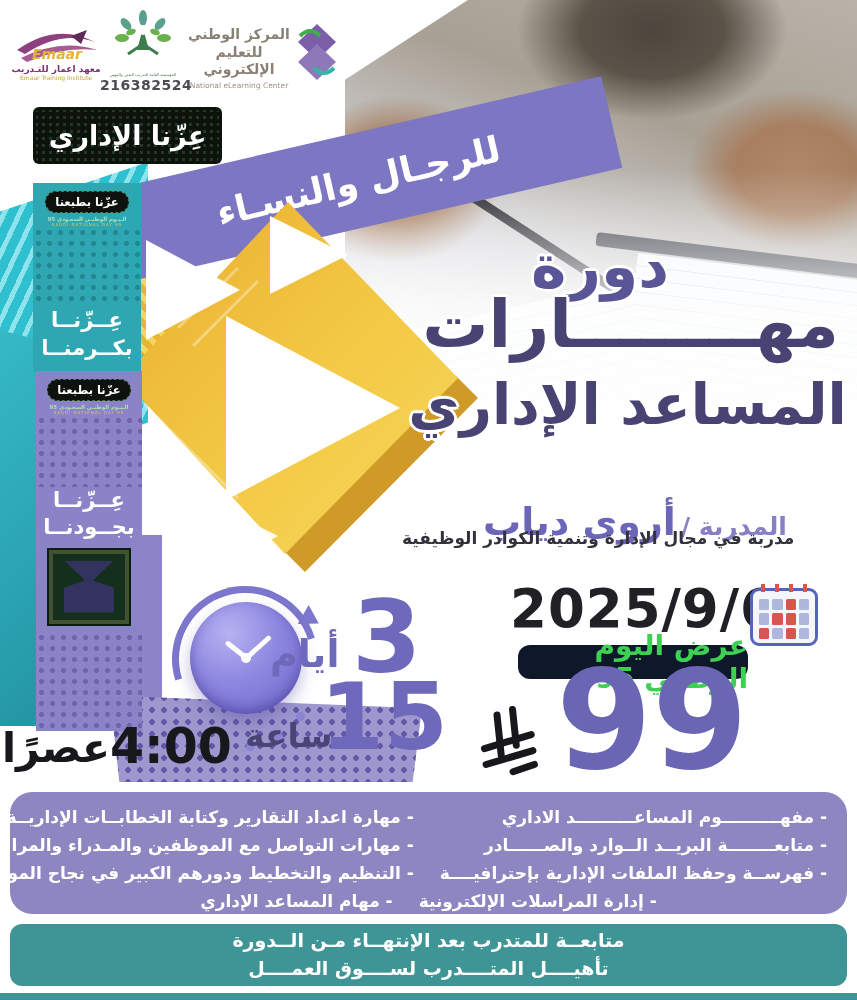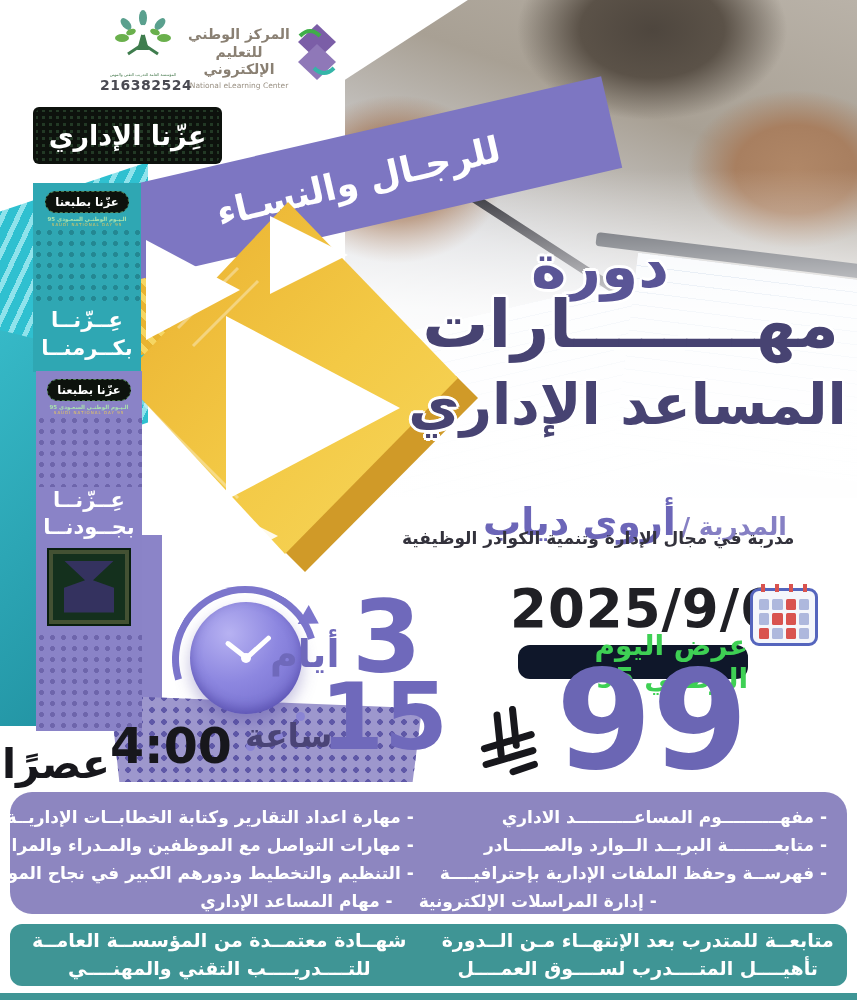--- a/index.html
+++ b/index.html
@@ -133,21 +133,21 @@
   .clock .hour{left:76px;top:48px;width:5px;height:26px;transform:rotate(-52deg);}
   .clock .minute{left:76px;top:42px;width:5px;height:32px;transform:rotate(48deg);}
   .clock .pin{position:absolute;left:73px;top:69px;width:10px;height:10px;border-radius:50%;background:#fff;}
 
   .num{color:#6f69bb;font-weight:bold;position:absolute;z-index:6;line-height:1;}
   .d3n{left:352px;top:588px;font-size:100px;}
   .dayw{left:270px;top:632px;font-size:38px;color:#6f69bb;font-weight:bold;position:absolute;z-index:6;}
   .h15{left:320px;top:672px;font-size:92px;}
   .hourw{left:245px;top:716px;font-size:33px;color:#4a4476;font-weight:bold;position:absolute;z-index:6;}
   .time4{position:absolute;left:110px;top:718px;font-size:49px;font-weight:bold;color:#17171c;z-index:6;}
-  .timew{position:absolute;left:2px;top:724px;font-size:41px;font-weight:bold;color:#17171c;z-index:6;margin-top:16px;}
+  .timew{position:absolute;left:2px;top:724px;font-size:41px;font-weight:bold;color:#17171c;z-index:6;}
 
   
   .topics{position:absolute;left:10px;top:792px;width:837px;height:122px;z-index:6;
     background:#8d86c0;border-radius:22px;color:#fff;direction:rtl;
     display:flex;flex-direction:column;padding:11px 20px 6px;}
   .topics .cols{display:flex;gap:26px;}
   .topics .col{flex:1;}
   .topics .col div{font-size:17px;font-weight:bold;line-height:28px;white-space:nowrap;}
   .topics .brow{display:flex;justify-content:center;gap:26px;font-size:17px;font-weight:bold;line-height:28px;}
 
@@ -198,20 +198,30 @@
         <line x1="55" y1="275" x2="130" y2="350"></line>
       <line x1="60" y1="130" x2="120" y2="70"></line>
         <line x1="75" y1="148" x2="140" y2="83"></line>
     </g>
     <polygon points="108,118 108,302 282,210" fill="#ffffff"></polygon>
     <polygon points="28,42 28,142 122,92" fill="#ffffff"></polygon>
     <polygon points="152,18 152,96 230,57" fill="#ffffff"></polygon>
     <polygon points="96,306 96,372 160,338" fill="#ffffff" opacity="0.9"></polygon>
   </svg>
 
+  <div class="emaar">
+    <svg width="90" height="46" viewBox="0 0 90 46">
+      <path d="M6 30 Q45 2 84 22 Q50 10 14 34 Z" fill="#8e3f7e"></path>
+      <path d="M10 38 Q50 18 86 30 Q52 26 16 42 Z" fill="#a85a93"></path>
+      <polygon points="60,16 76,10 70,24" fill="#5e2a56"></polygon>
+    </svg>
+    <div class="brand">Emaar</div>
+    <div class="ar">معهد اعمار للتـدريب</div>
+    <div class="en">Emaar Training Institute</div>
+  </div>
 
   <div class="tvtc">
     <svg width="58" height="58" viewBox="0 0 58 58">
       <g fill="#5aa08e">
         <ellipse cx="29" cy="8" rx="4" ry="8"></ellipse>
           <ellipse cx="12" cy="14" rx="4" ry="7" transform="rotate(-40 12 14)"></ellipse>
         <ellipse cx="46" cy="14" rx="4" ry="7" transform="rotate(40 46 14)"></ellipse>
       </g>
       <g fill="#6ab04c">
         <ellipse cx="8" cy="28" rx="7" ry="4"></ellipse>
@@ -342,20 +352,16 @@
       <span>- إدارة المراسلات الإلكترونية</span>
       <span>- مهام المساعد الإداري</span>
     </div>
   </div>
 
   <div class="footerbar">
     <div class="half">
       <div>متابعــة للمتدرب بعد الإنتهــاء مـن الــدورة</div>
       <div>تأهيــــل المتــــدرب لســــوق العمــــل</div>
     </div>
-    <div class="half">
-      <div>شهــادة معتمــدة من المؤسســة العامــة</div>
-      <div>للتــــدريــــب التقني والمهنــــي</div>
-    </div>
   </div>
   <div class="bottom-strip"></div>
 
 </div>
 
 </body></html>

